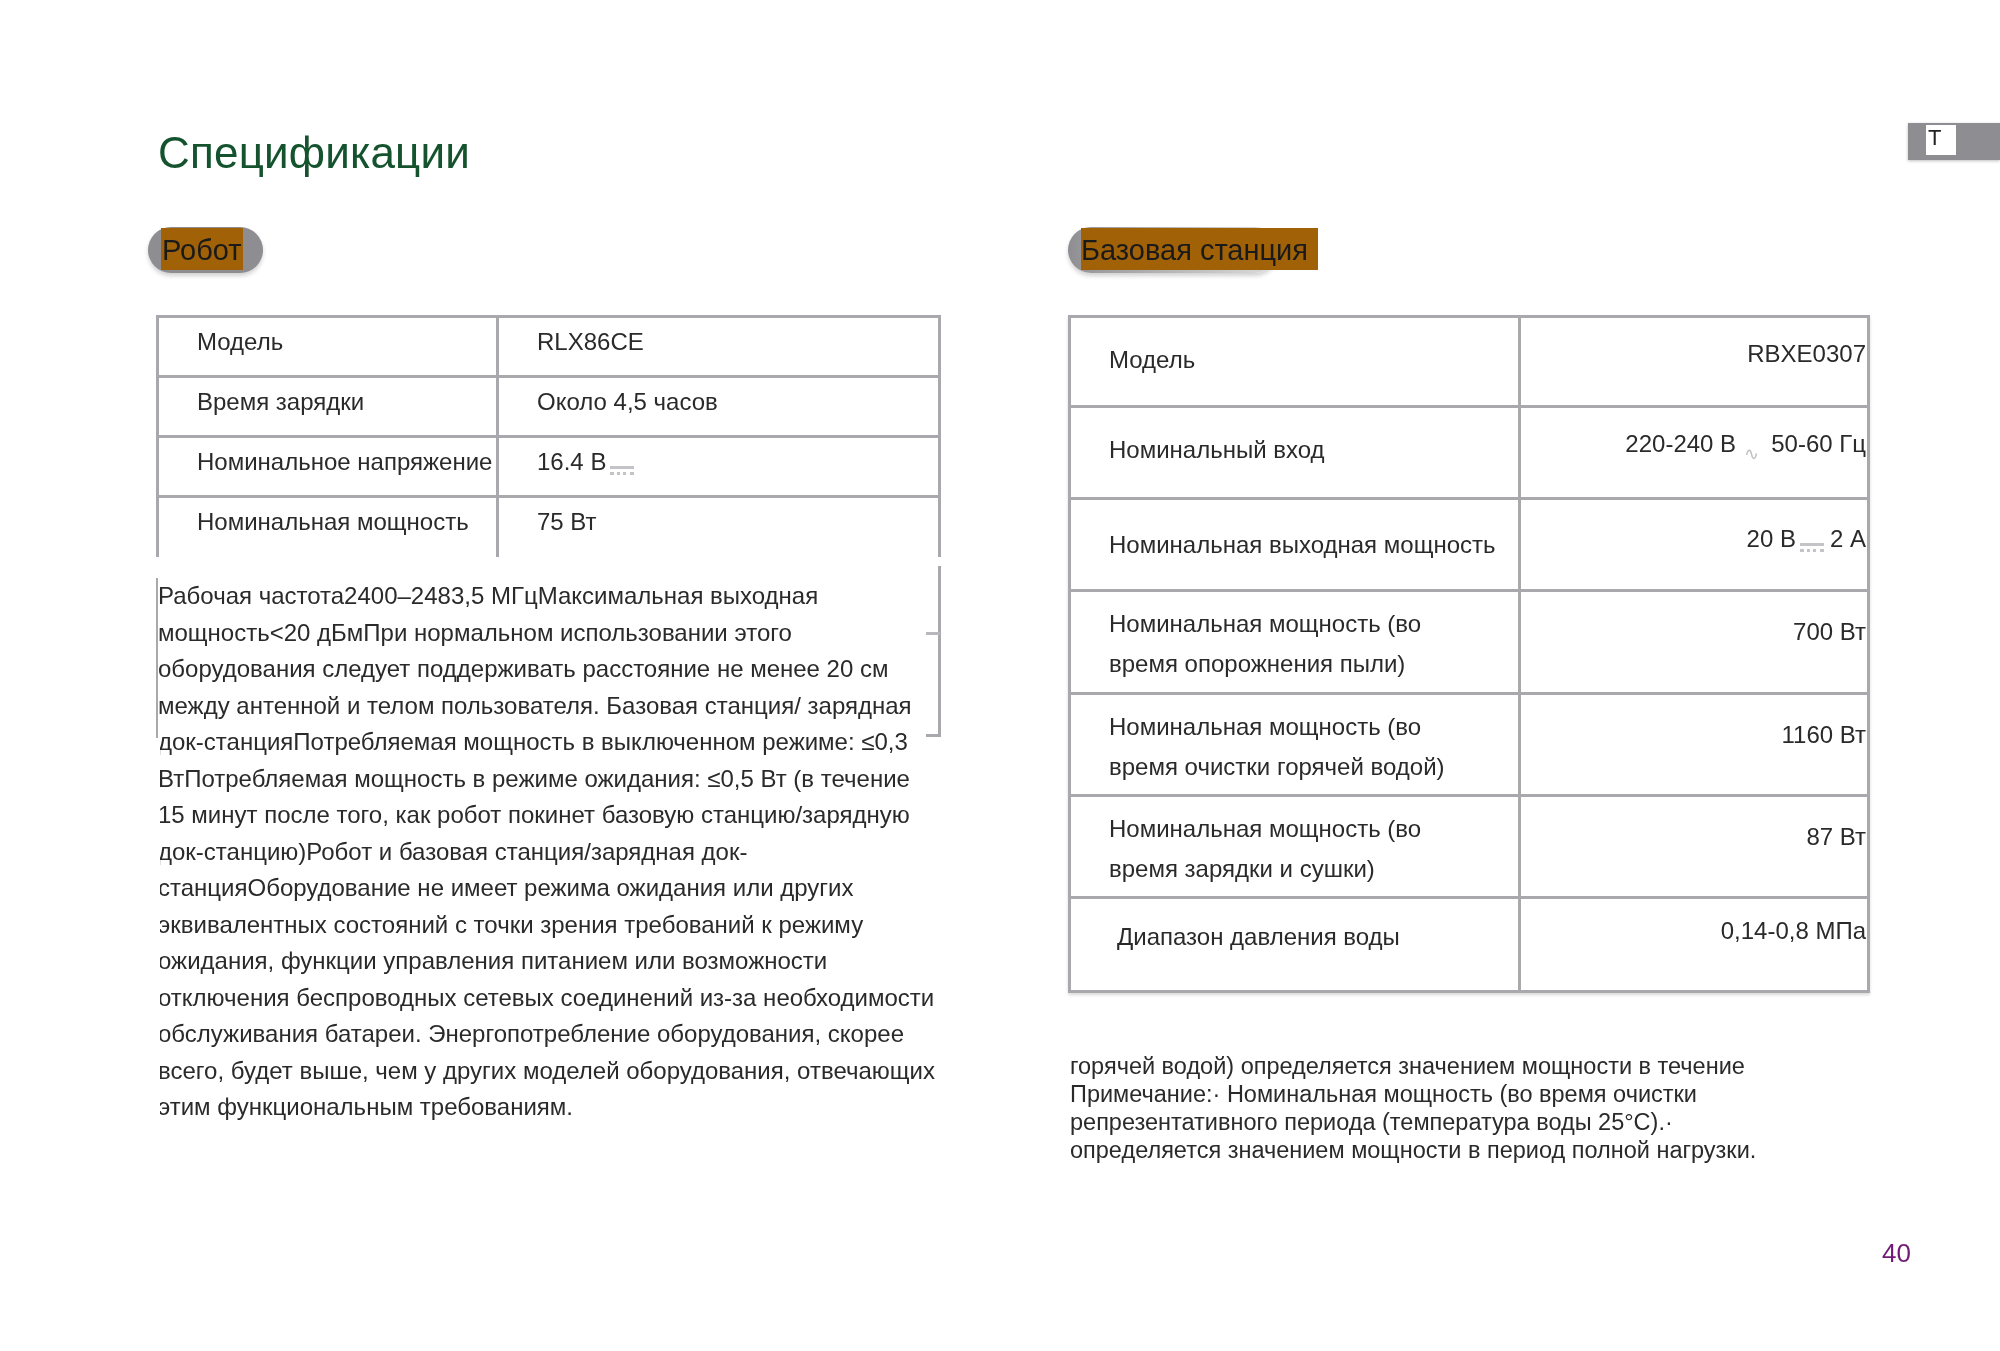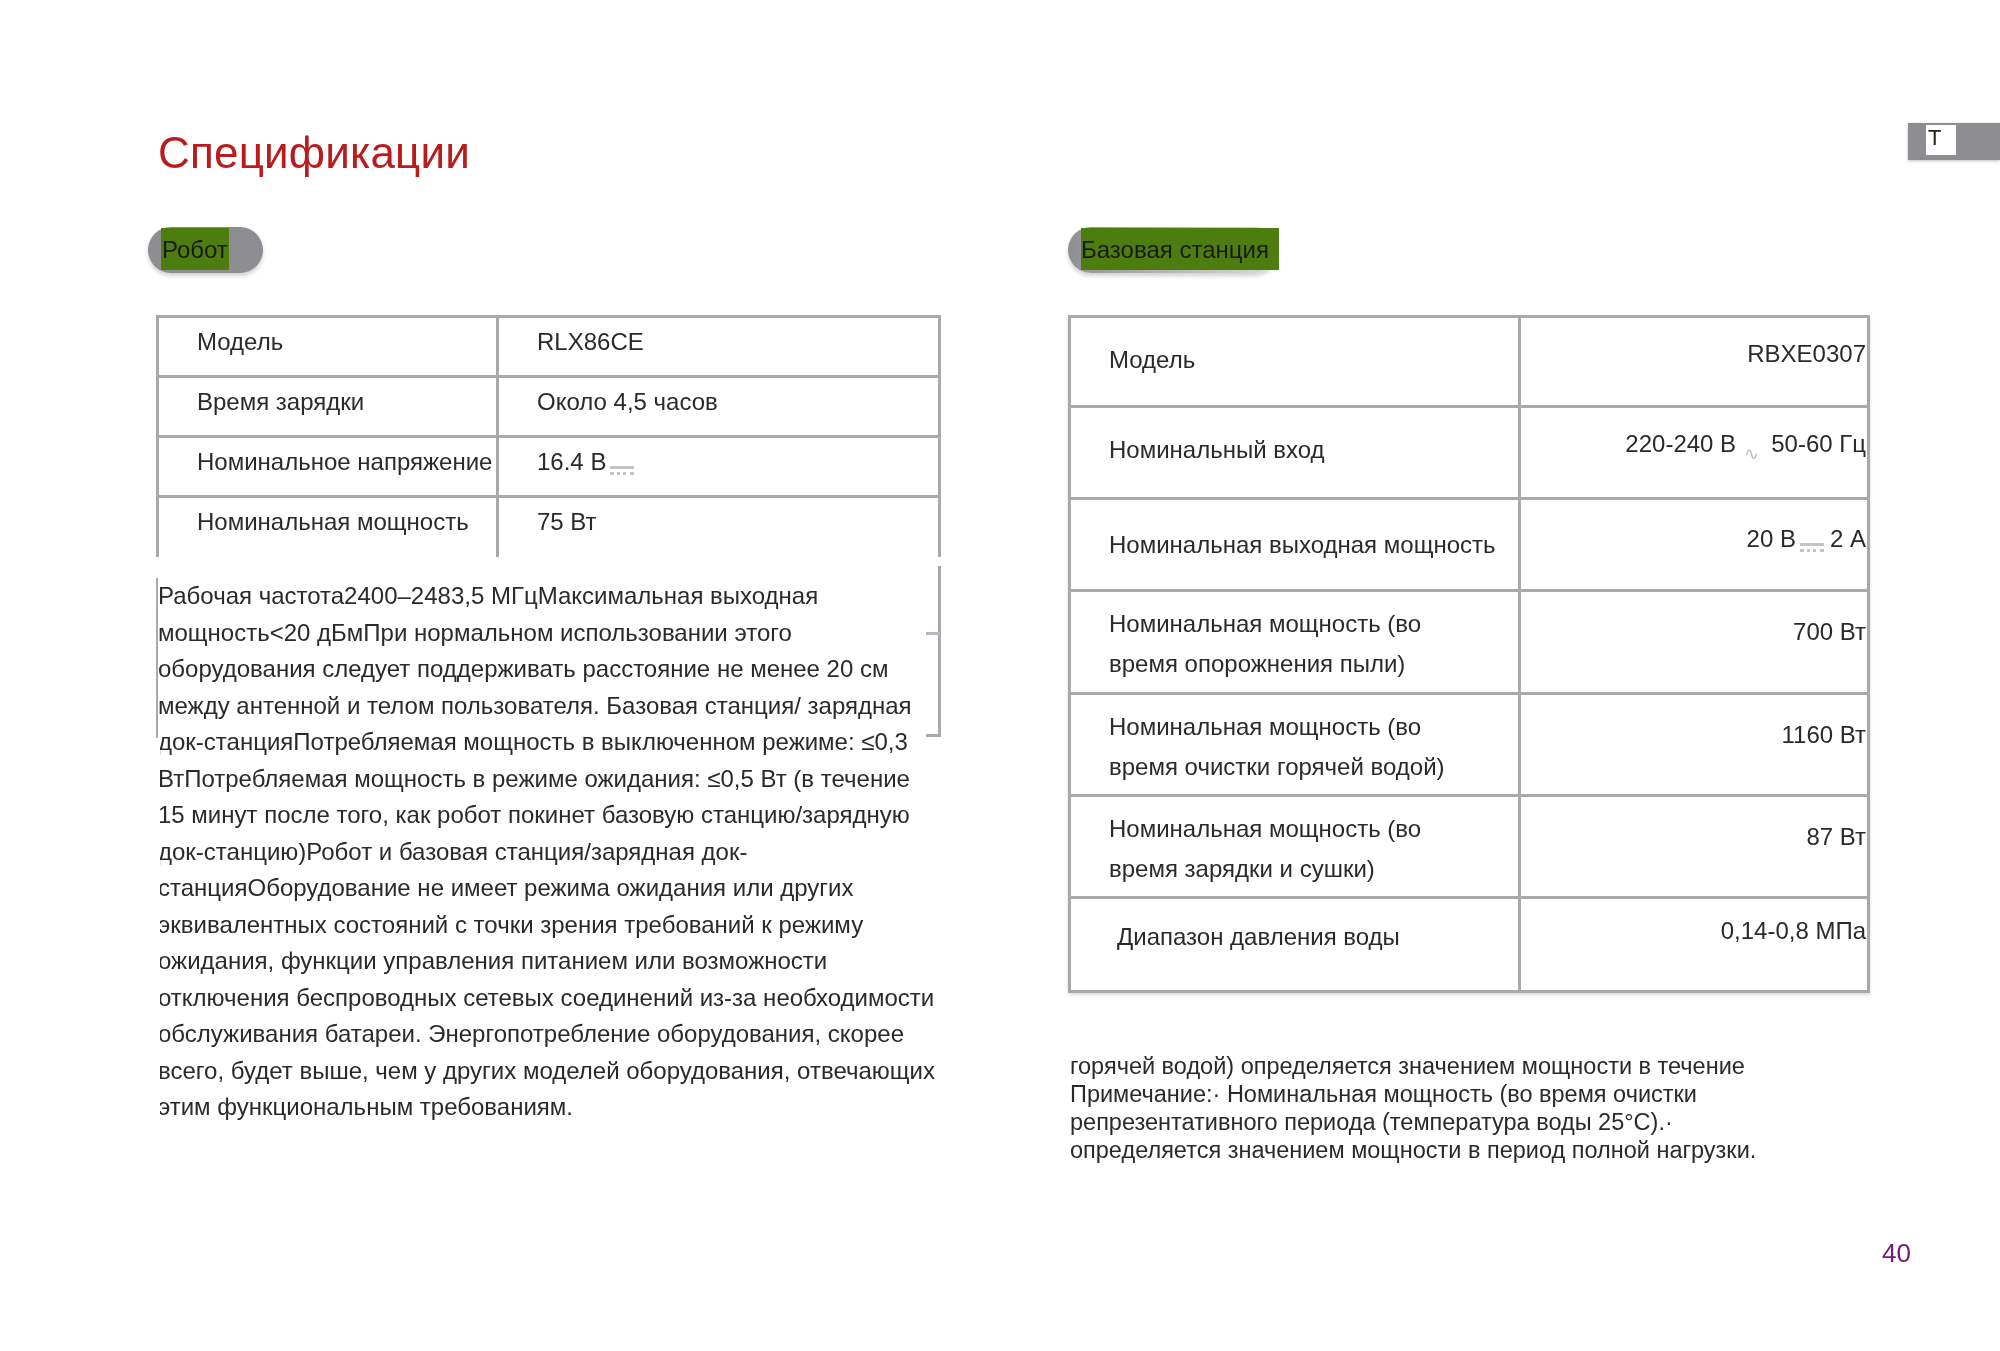--- a/index.html
+++ b/index.html
@@ -13,21 +13,21 @@
       position: relative;
       overflow: hidden;
       font-family: "Liberation Sans", "DejaVu Sans", sans-serif;
       color: #222;
     }
     .page-title {
       position: absolute;
       left: 158px;
       top: 128px;
       font-size: 44px;
-      color: #b91c1c;
+      color: #14532d;
       letter-spacing: 0.2px;
     }
     .corner-tab {
       position: absolute;
       left: 1908px;
       top: 123px;
       width: 92px;
       height: 37px;
       background: #8e8e92;
       box-shadow: 0 1px 3px rgba(0,0,0,0.25);
@@ -46,22 +46,22 @@
     }
     .section-pill {
       position: absolute;
       height: 46px;
       border-radius: 23px;
       background: #8e8e92;
       box-shadow: 0 3px 4px rgba(0,0,0,0.18);
     }
     .section-pill .pill-label {
       position: absolute;
-      background: #4d7c0f;
-      font-size: 24px;
+      background: #a16207;
+      font-size: 29px;
       line-height: 44px;
       color: #1a1a1a;
       white-space: nowrap;
     }
     .pill-robot {
       left: 148px;
       top: 227px;
       width: 115px;
     }
     .pill-robot .pill-label {

